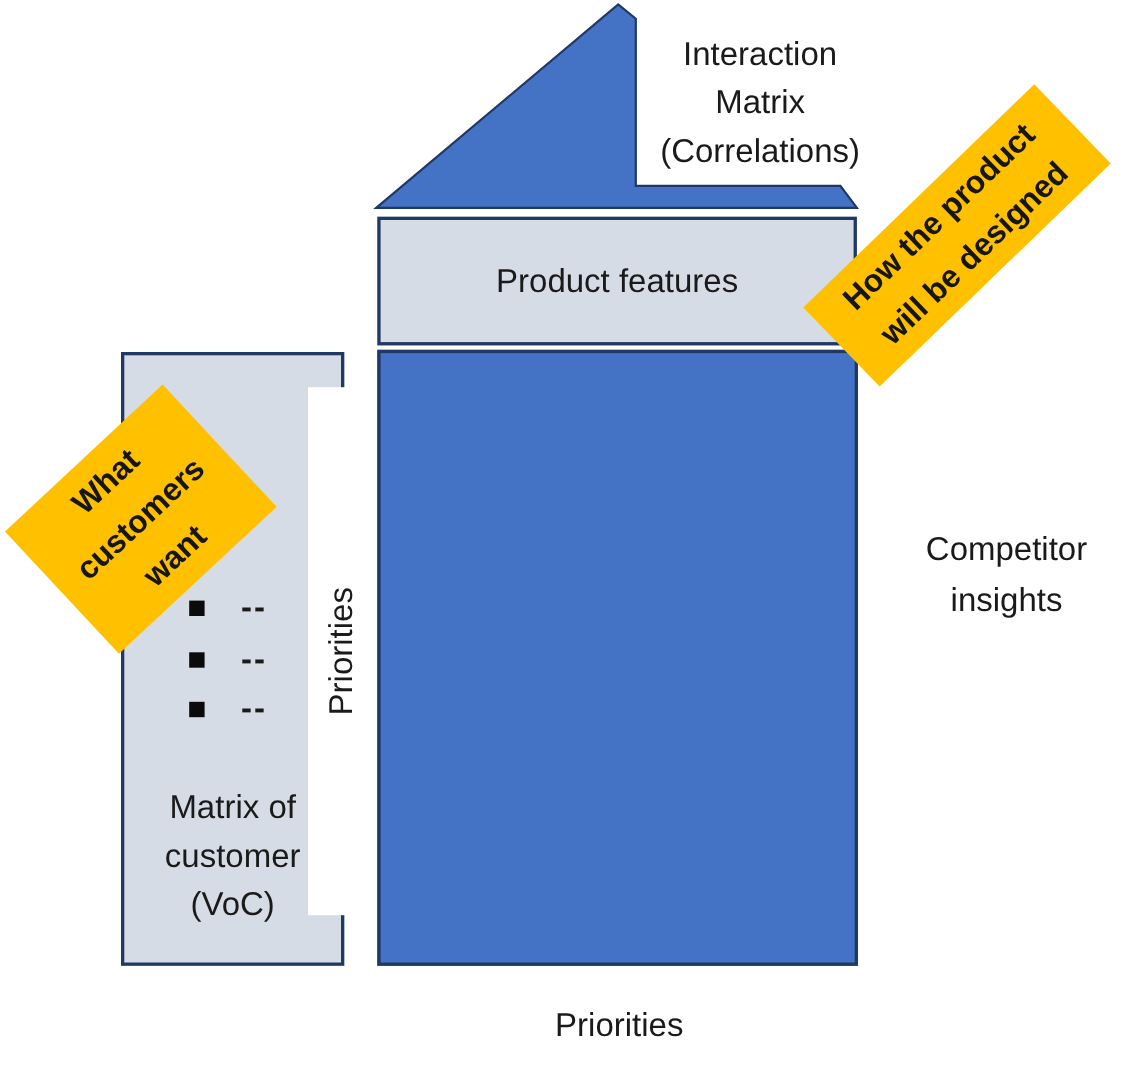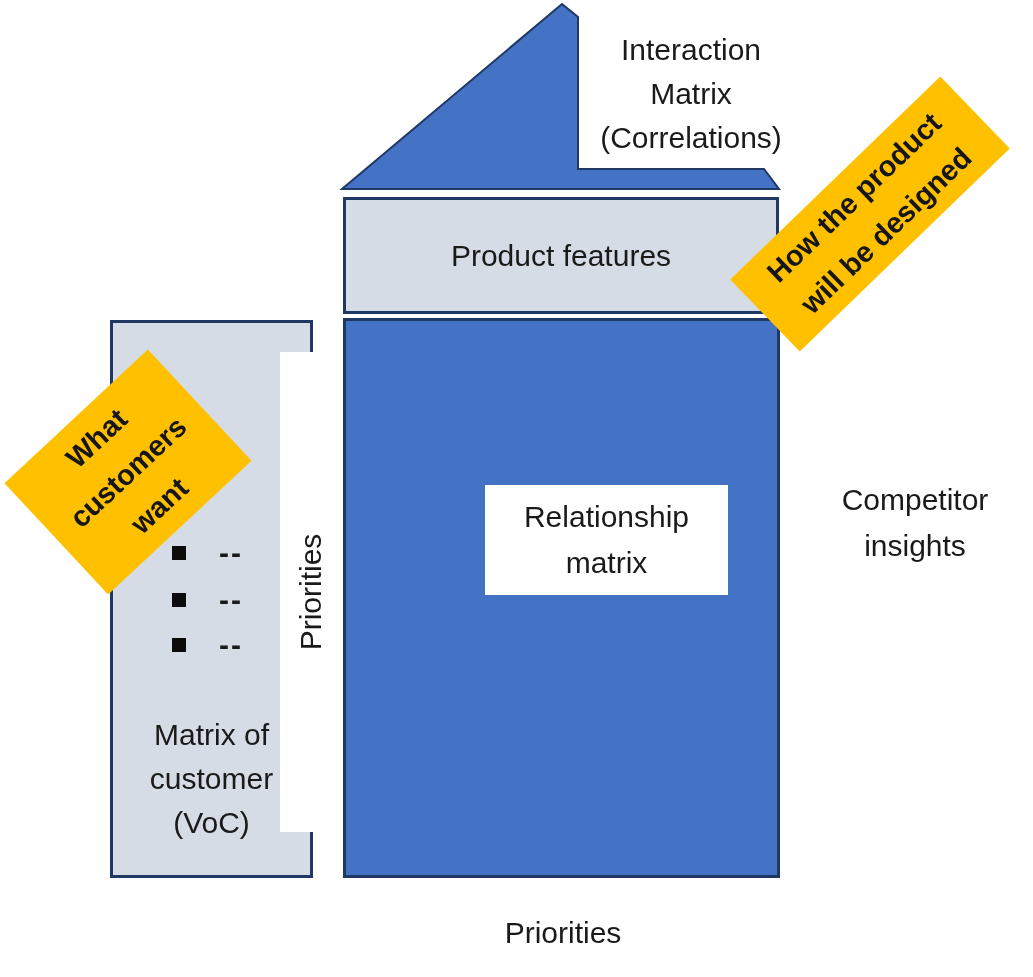--- a/index.html
+++ b/index.html
@@ -142,24 +142,20 @@
   </div>
   <div class="abs bullet-row bullet-row-3">
     <span class="bullet-square"></span>
     <span class="bullet-dash">--</span>
   </div>
 
   <div class="abs priorities-strip">
     <div class="label">Priorities</div>
   </div>
 
-  <div class="abs relationship-label-box">
-    <div class="label">Relationship
-matrix</div>
-  </div>
 
   <div class="abs label competitor-label">Competitor
 insights</div>
 
   <div class="abs label priorities-bottom-label">Priorities</div>
 
   <div class="abs banner banner-left">
     <div class="label">What
 customers
 want</div>

